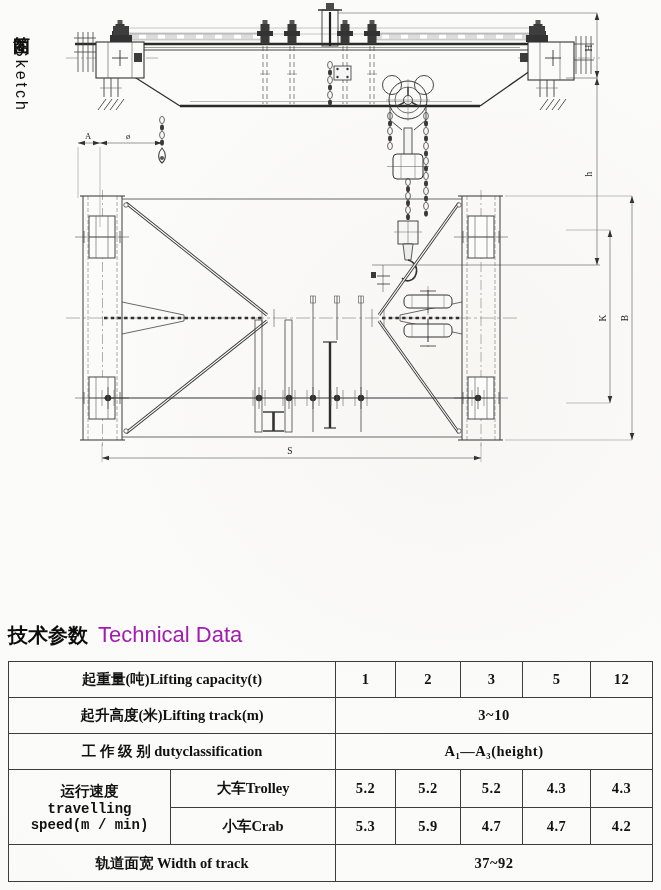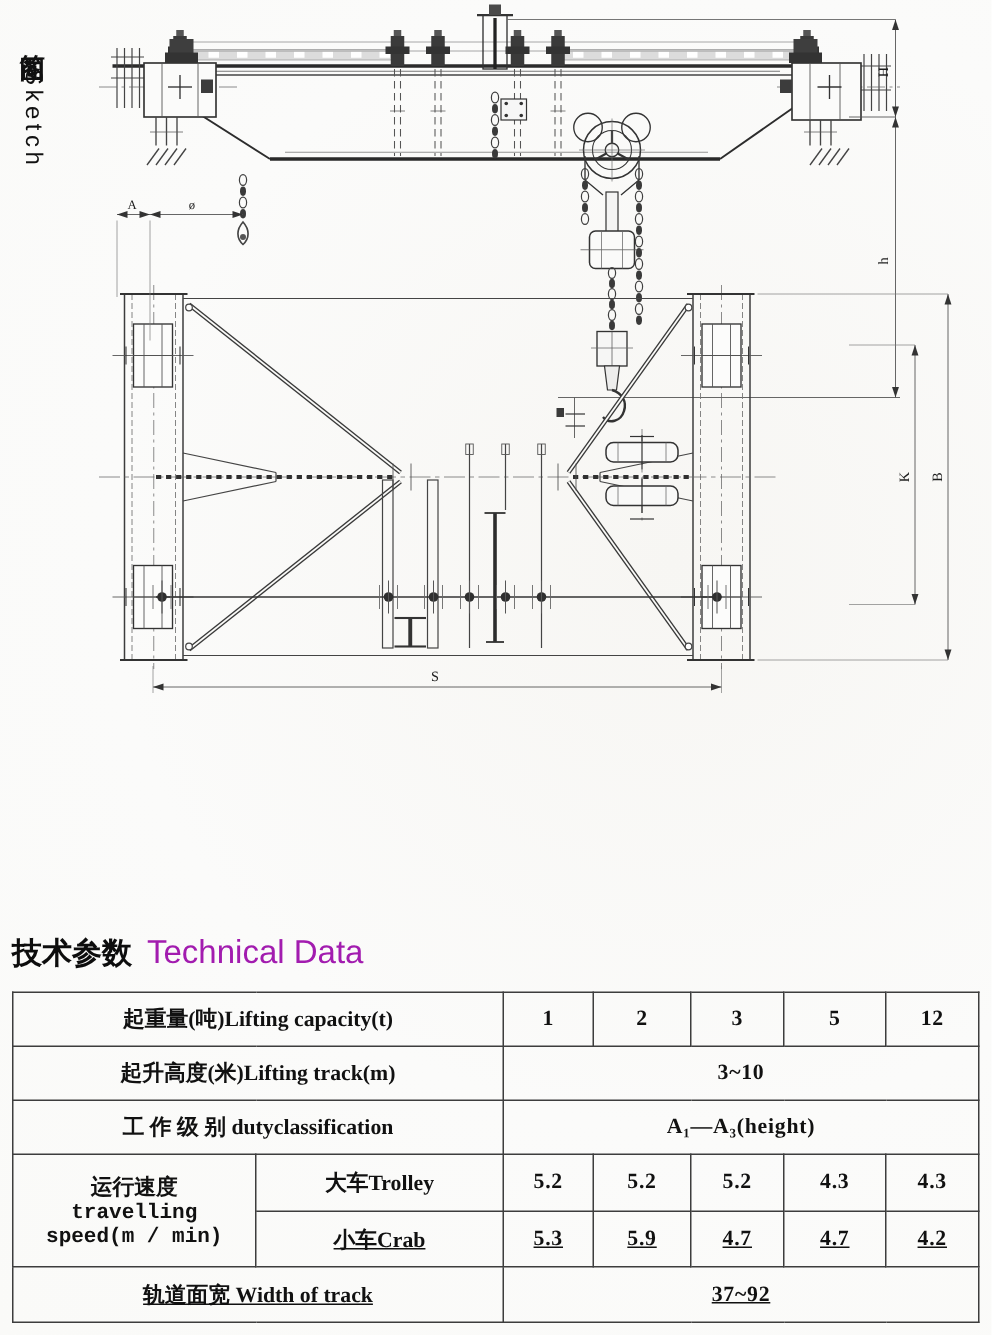--- a/index.html
+++ b/index.html
@@ -30,21 +30,21 @@
   table.tech{
     margin:11px 0 0 8px;border-collapse:collapse;table-layout:fixed;
     width:645px;
     font-family:"Liberation Serif", serif;font-weight:bold;
     color:#111;
   }
   table.tech td{
     border:1.6px solid #3d3d3d;text-align:center;vertical-align:middle;
     font-size:14.5px;padding:0 14px;background:transparent;
   }
-  tr.r36{height:36px;} tr.r38{height:38px;} tr.r37{height:37px;text-decoration:underline;}
+  tr.r36{height:36px;} tr.r38{height:38px;} tr.r37{height:37px;}
   td.speedlbl div.en{font-size:14px;font-family:Liberation Mono, monospace;}
   td.val{font-size:14px;letter-spacing:0.5px;}
 </style>
 </head>
 <body>
 
 <div class="sketch-section">
   <div class="sketch-label">
     <span class="cn">简图</span>
     <span class="en">Sketch</span>

